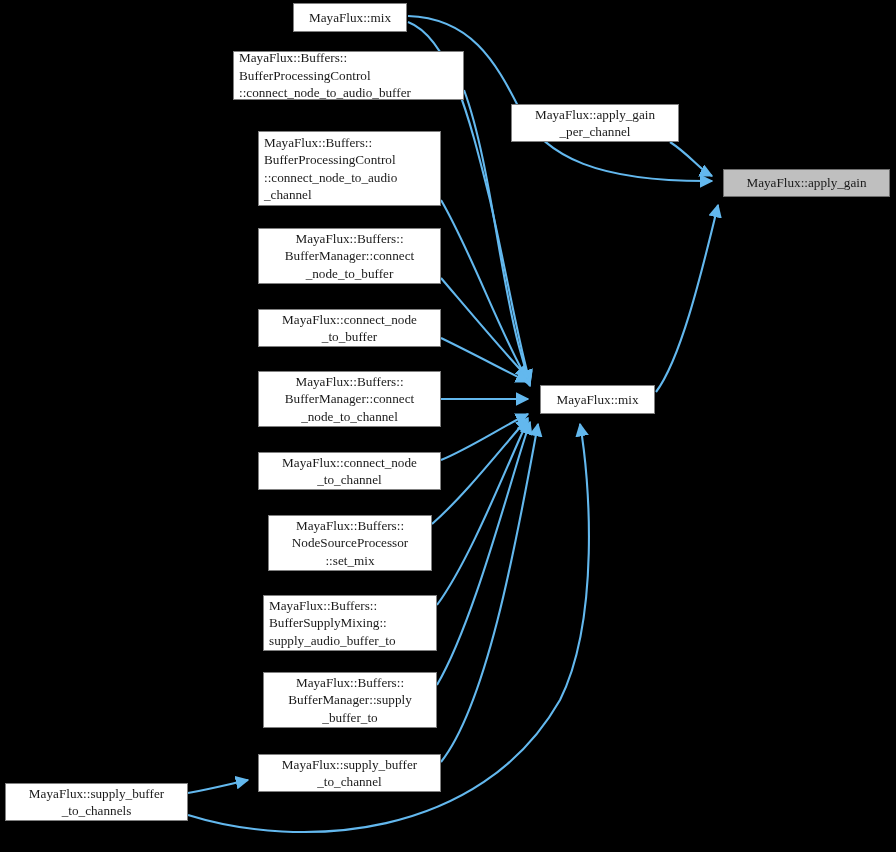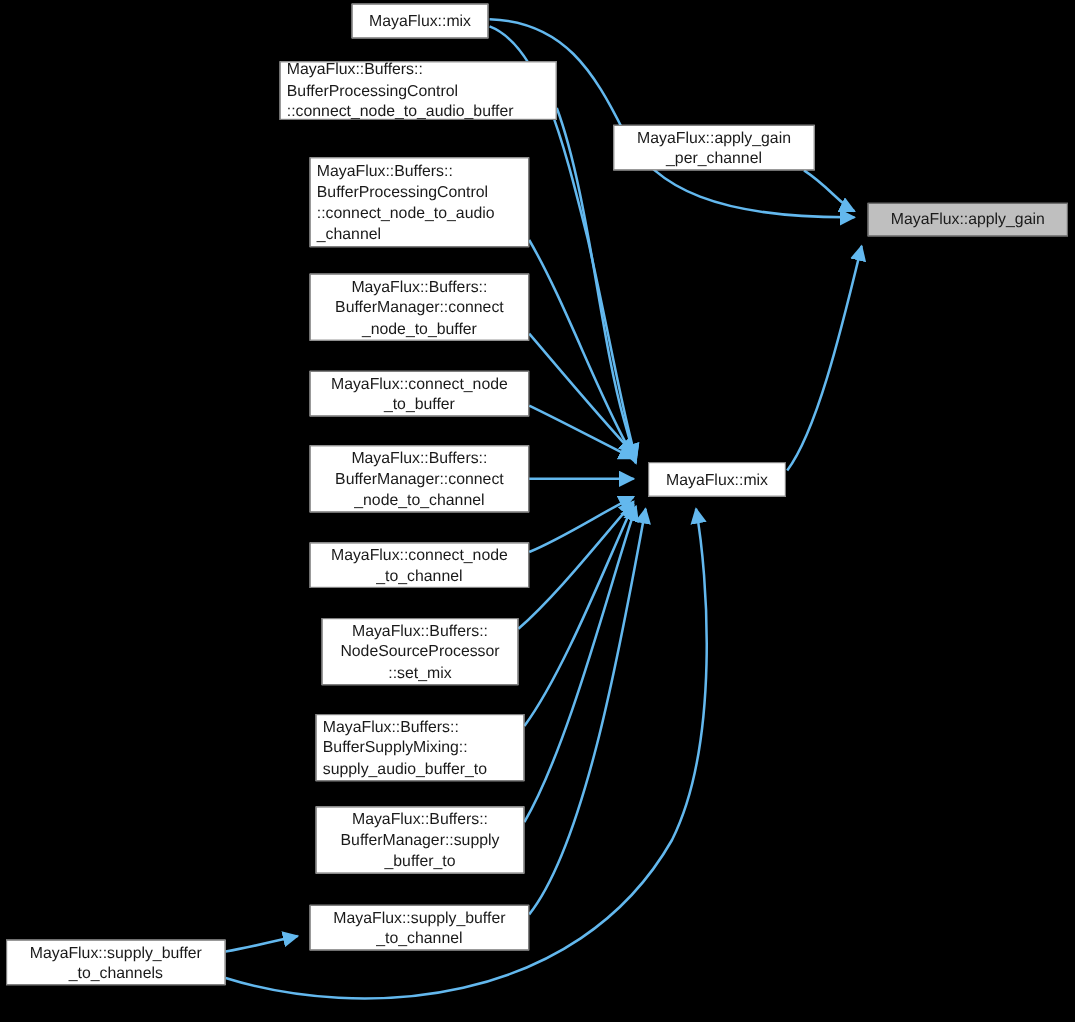--- a/index.html
+++ b/index.html
@@ -6,21 +6,21 @@
     margin: 0;
     padding: 0;
     background: #000000;
   }
   #graph-root {
     position: relative;
     width: 896px;
     height: 852px;
     background: #000000;
     overflow: hidden;
-    font-family: Liberation Sans, sans-serif;
+    font-family: Liberation Serif, serif;
   }
   #edge-layer {
     position: absolute;
     left: 0;
     top: 0;
     width: 896px;
     height: 852px;
   }
   .node {
     position: absolute;

